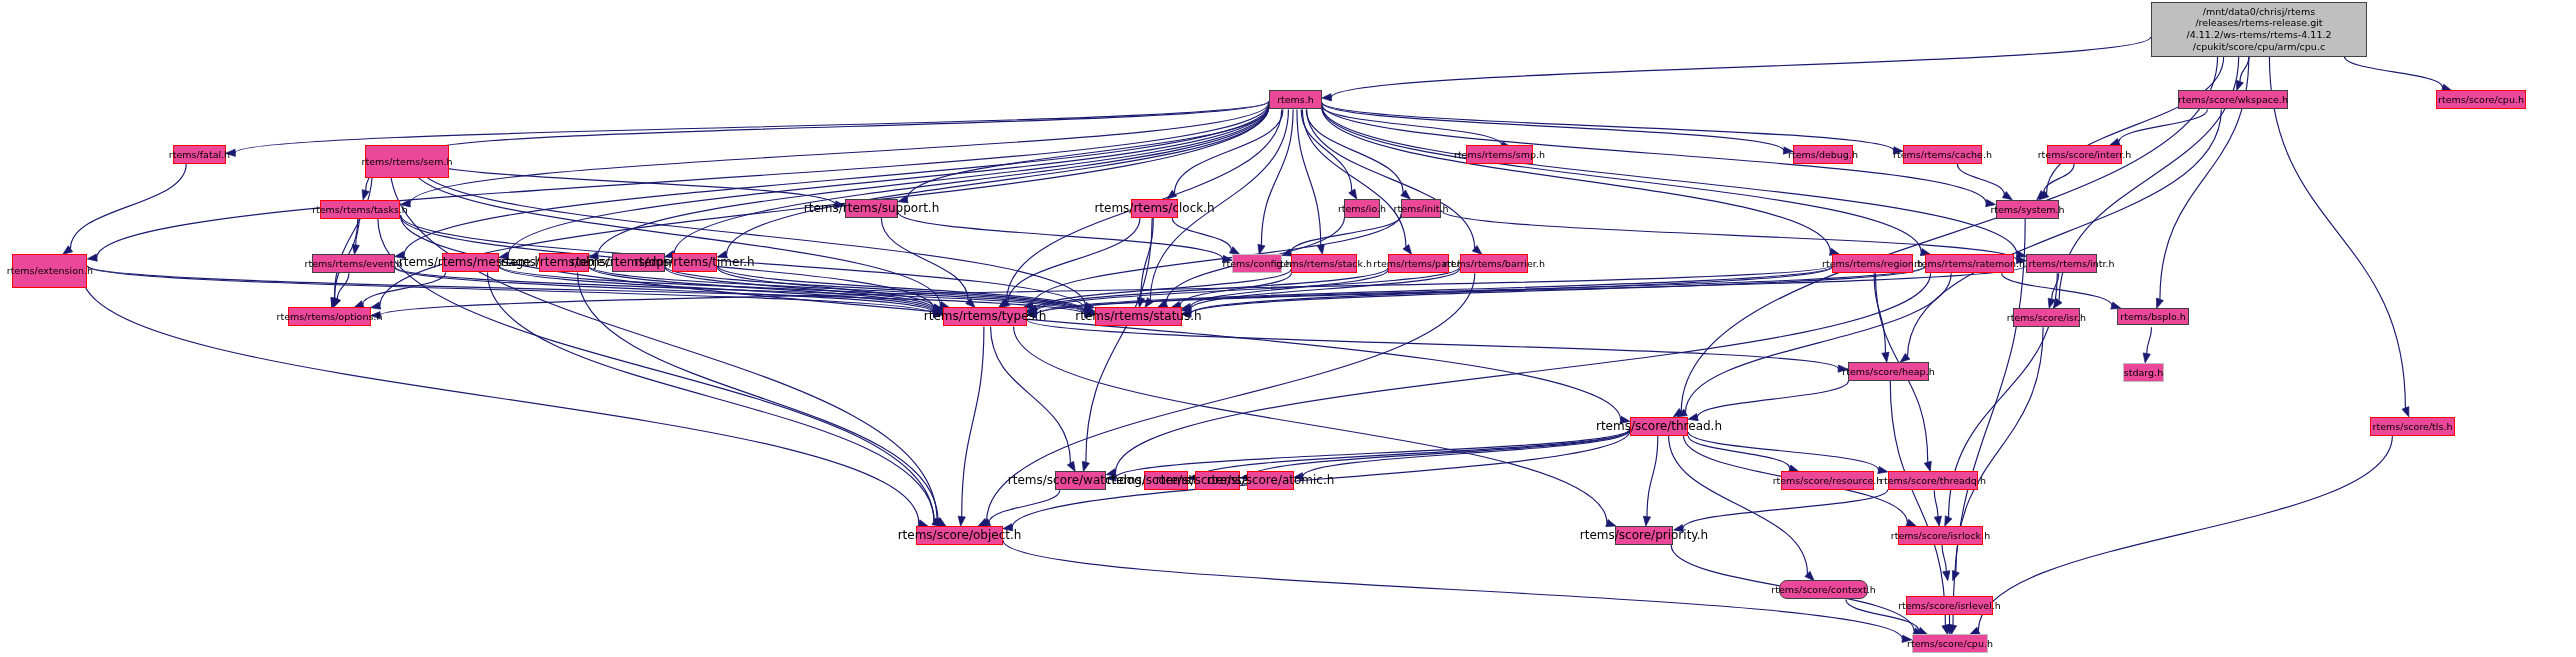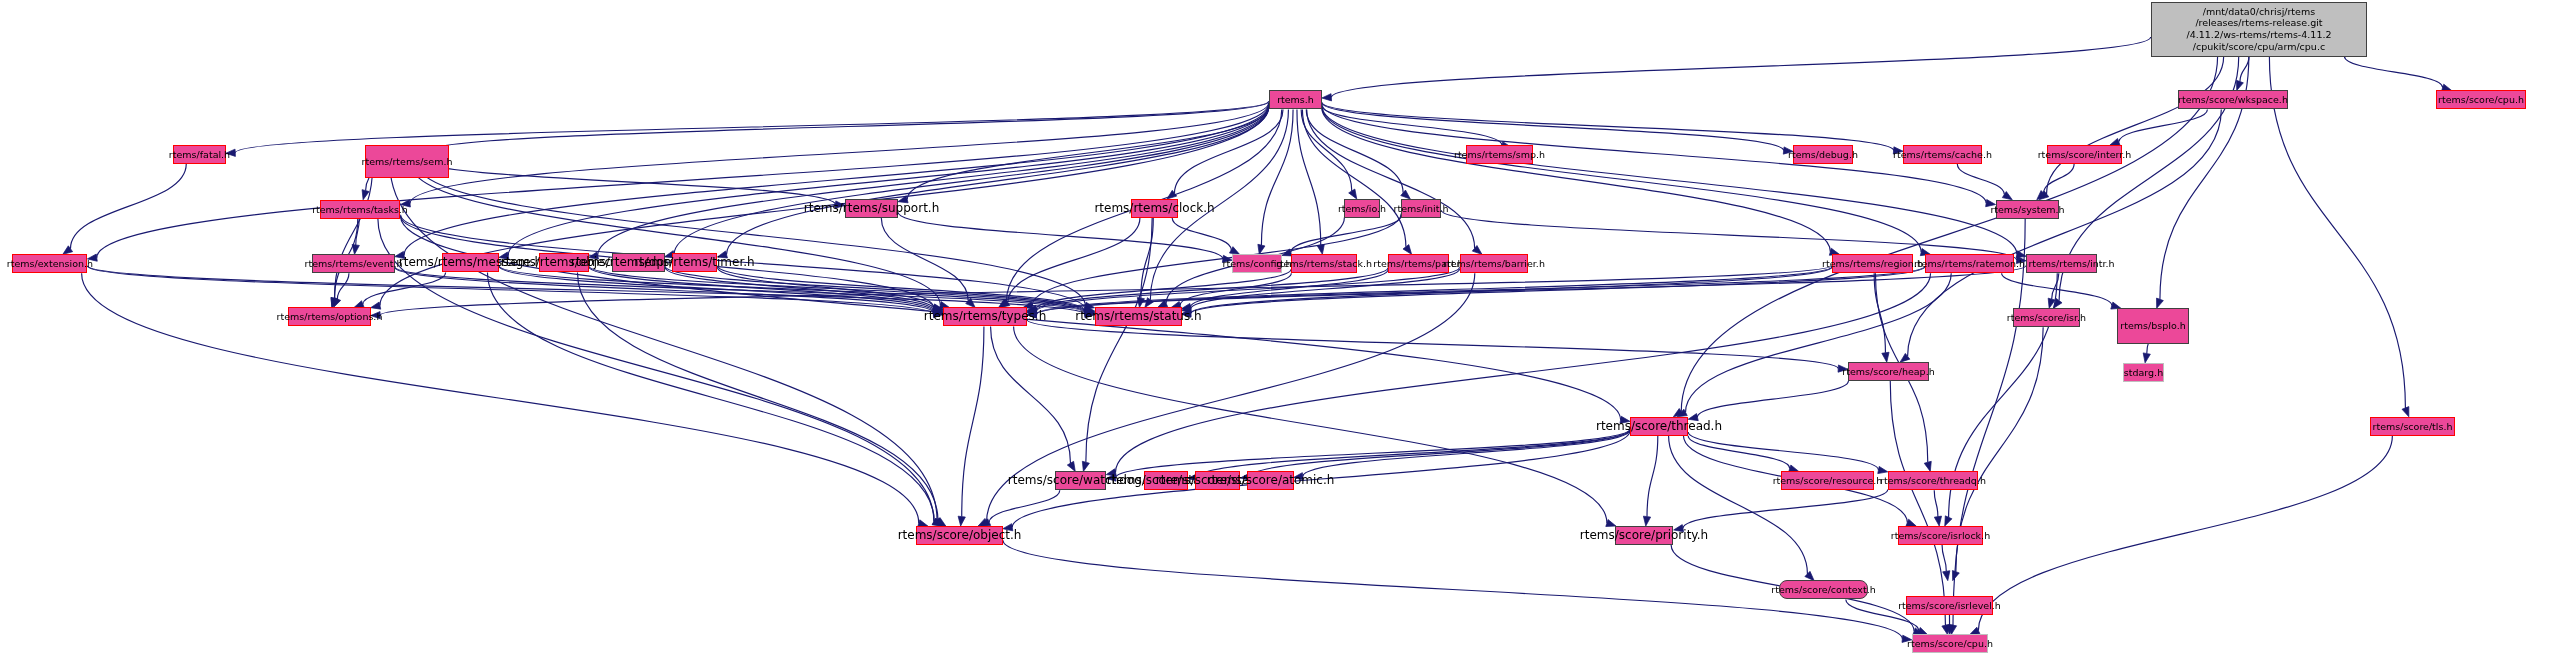--- a/index.html
+++ b/index.html
@@ -290,38 +290,38 @@
       <div class="node red" style="left: 1903px; top: 145px; width: 79px; height: 19px;">rtems/rtems/cache.h</div>
       <div class="node red" style="left: 2047px; top: 145px; width: 75px; height: 19px;">rtems/score/interr.h</div>
       <div class="node black" style="left: 2178px; top: 90px; width: 110px; height: 19px;">rtems/score/wkspace.h</div>
       <div class="node red" style="left: 2436px; top: 90px; width: 90px; height: 19px;">rtems/score/cpu.h</div>
       <div class="node red" style="left: 320px; top: 200px; width: 80px; height: 19px;">rtems/rtems/tasks.h</div>
       <div class="node black small" style="left: 845px; top: 199px; width: 53px; height: 19px;">rtems/rtems/support.h</div>
       <div class="node red small" style="left: 1131px; top: 199px; width: 47px; height: 19px;">rtems/rtems/clock.h</div>
       <div class="node black" style="left: 1344px; top: 199px; width: 36px; height: 19px;">rtems/io.h</div>
       <div class="node black" style="left: 1401px; top: 199px; width: 40px; height: 19px;">rtems/init.h</div>
       <div class="node black" style="left: 1996px; top: 200px; width: 63px; height: 19px;">rtems/system.h</div>
-      <div class="node red" style="left: 12.4px; top: 254px; width: 75px; height: 19px;">rtems/extension.h</div>
+      <div class="node red" style="left: 12.4px; top: 254px; width: 75px; height: 34px;">rtems/extension.h</div>
       <div class="node black" style="left: 312px; top: 254px; width: 83px; height: 19px;">rtems/rtems/event.h</div>
       <div class="node red small" style="left: 442px; top: 253px; width: 57px; height: 19px;">rtems/rtems/message.h</div>
       <div class="node red small" style="left: 539px; top: 253px; width: 50px; height: 19px;">rtems/rtems/object.h</div>
       <div class="node black small" style="left: 612px; top: 253px; width: 53px; height: 19px;">rtems/rtems/dpmem.h</div>
       <div class="node red small" style="left: 672px; top: 253px; width: 45px; height: 19px;">rtems/rtems/timer.h</div>
       <div class="node gray" style="left: 1232px; top: 254px; width: 50px; height: 19px;">rtems/config.h</div>
       <div class="node red" style="left: 1291px; top: 254px; width: 66px; height: 19px;">rtems/rtems/stack.h</div>
       <div class="node red" style="left: 1388px; top: 254px; width: 61px; height: 19px;">rtems/rtems/part.h</div>
       <div class="node red" style="left: 1460px; top: 254px; width: 68px; height: 19px;">rtems/rtems/barrier.h</div>
       <div class="node red" style="left: 1832px; top: 254px; width: 81px; height: 19px;">rtems/rtems/region.h</div>
       <div class="node red" style="left: 1925px; top: 254px; width: 89px; height: 19px;">rtems/rtems/ratemon.h</div>
       <div class="node black" style="left: 2026px; top: 254px; width: 71px; height: 19px; padding-left: 20px;">rtems/rtems/intr.h</div>
       <div class="node red" style="left: 288px; top: 307px; width: 83px; height: 19px;">rtems/rtems/options.h</div>
       <div class="node red small" style="left: 943px; top: 307px; width: 84px; height: 19px;">rtems/rtems/types.h</div>
       <div class="node red small" style="left: 1095px; top: 307px; width: 87px; height: 19px;">rtems/rtems/status.h</div>
       <div class="node black" style="left: 2013px; top: 308px; width: 67px; height: 19px;">rtems/score/isr.h</div>
-      <div class="node black" style="left: 2117px; top: 308px; width: 72px; height: 36px;">rtems/bspIo.h</div>
+      <div class="node black" style="left: 2117px; top: 308px; width: 72px; height: 17px;">rtems/bspIo.h</div>
       <div class="node black" style="left: 1848px; top: 362px; width: 81px; height: 19px;">rtems/score/heap.h</div>
       <div class="node gray" style="left: 2123px; top: 363px; width: 41px; height: 19px;">stdarg.h</div>
       <div class="node red small" style="left: 1630px; top: 417px; width: 58px; height: 19px;">rtems/score/thread.h</div>
       <div class="node red" style="left: 2370px; top: 417px; width: 85px; height: 19px;">rtems/score/tls.h</div>
       <div class="node black small" style="left: 1055px; top: 471px; width: 51px; height: 19px;">rtems/score/watchdog.h</div>
       <div class="node red small" style="left: 1144px; top: 471px; width: 44px; height: 19px;">rtems/score/stack.h</div>
       <div class="node red small" style="left: 1195px; top: 471px; width: 45px; height: 19px;">rtems/score/states.h</div>
       <div class="node red small" style="left: 1247px; top: 471px; width: 47px; height: 19px;">rtems/score/atomic.h</div>
       <div class="node red" style="left: 1781px; top: 471px; width: 93px; height: 19px;">rtems/score/resource.h</div>
       <div class="node red" style="left: 1888px; top: 471px; width: 90px; height: 19px;">rtems/score/threadq.h</div>

